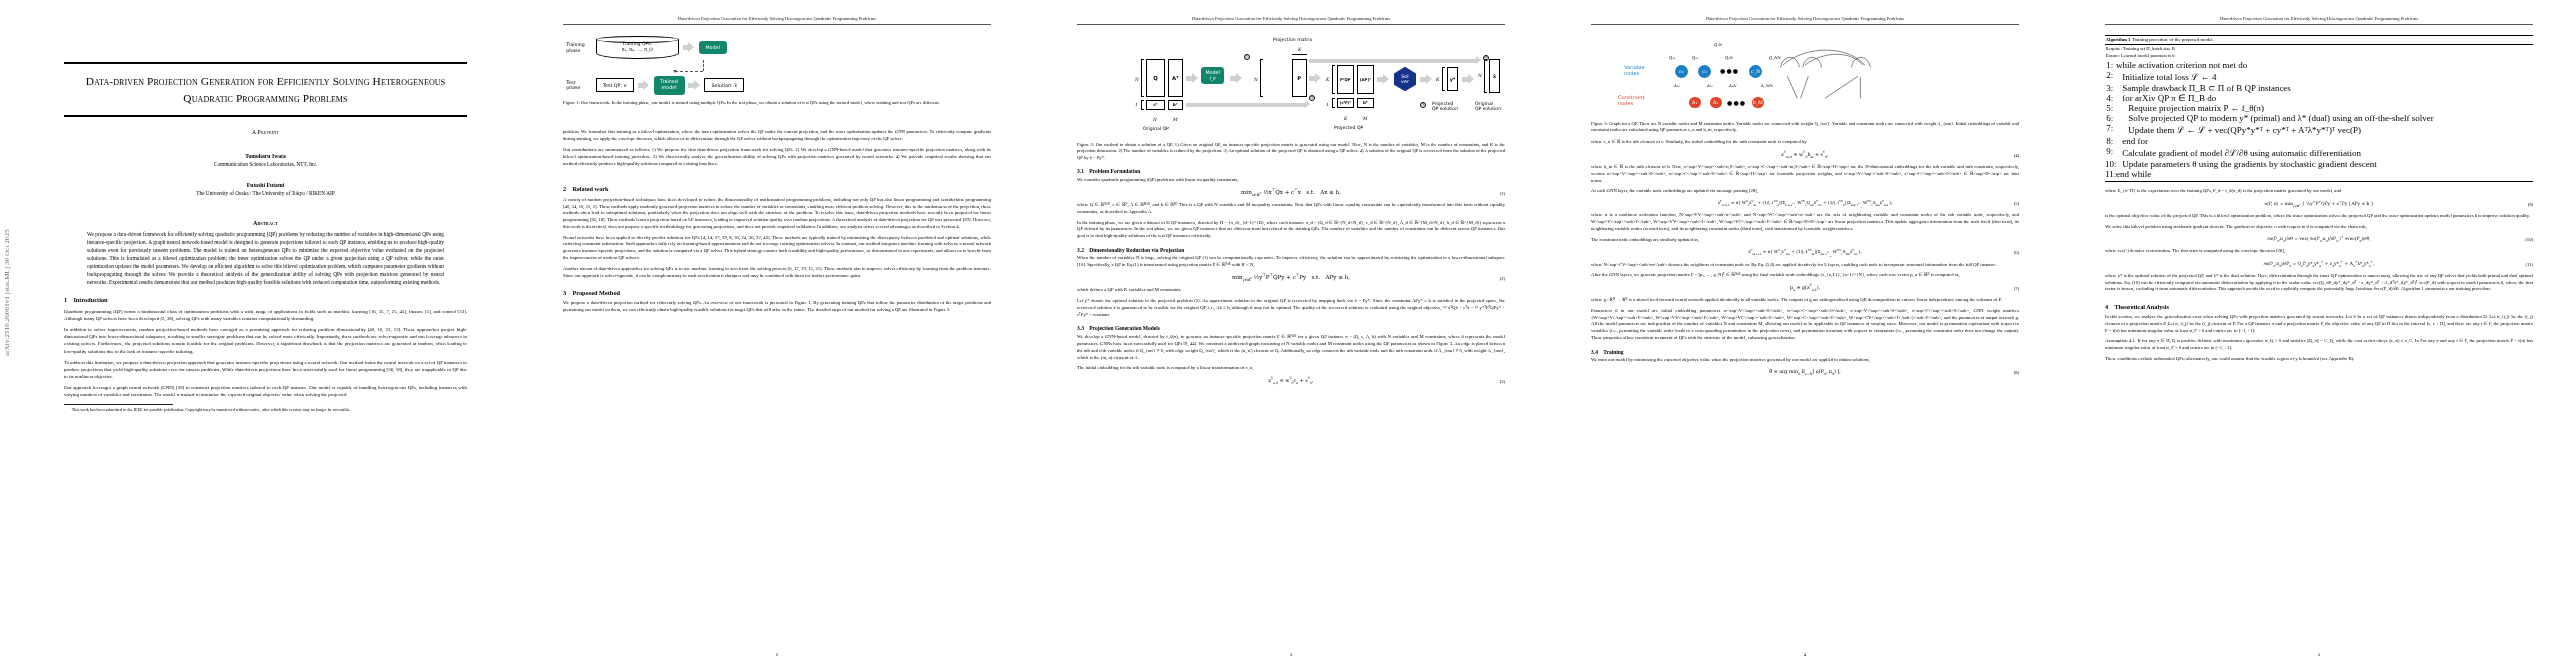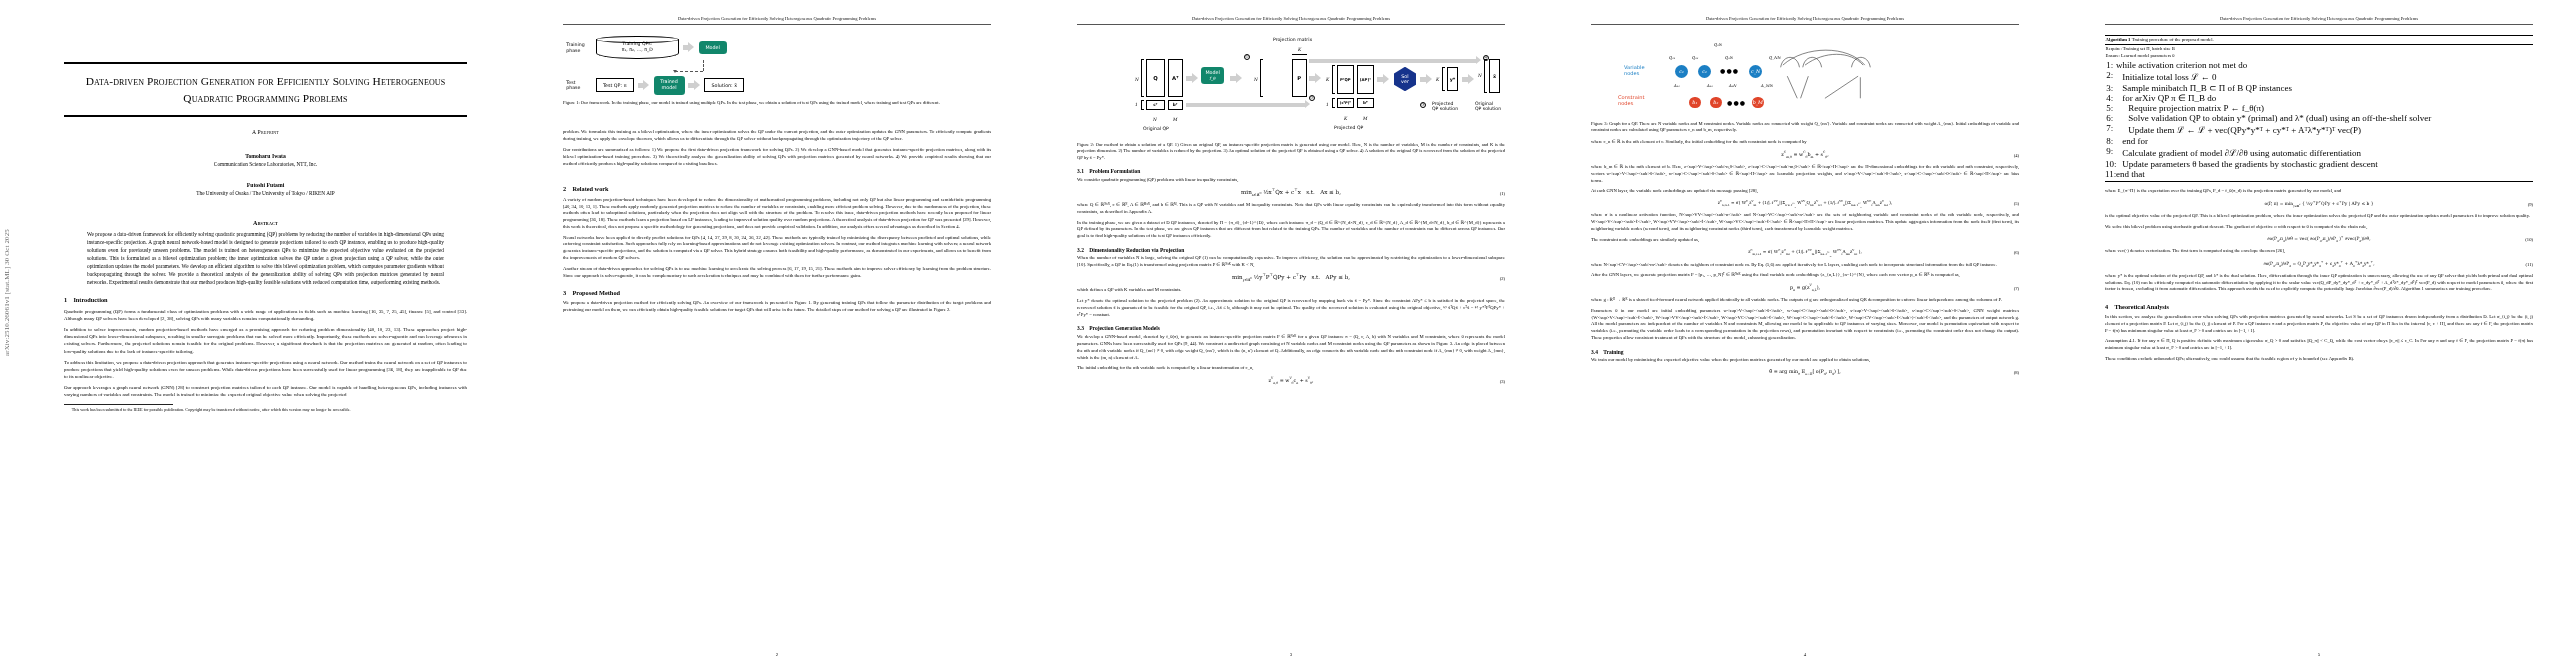--- a/index.html
+++ b/index.html
@@ -449,57 +449,57 @@
       <div class="rule-m"></div>
       <div class="req">Require: Training set Π, batch size B</div>
       <div class="req">Ensure: Learned model parameters θ</div>
       <ul class="lines">
         <li>
             <span class="ln">1:</span>
             <span class="tx">while activation criterion not met do</span>
           </li>
         <li>
             <span class="ln">2:</span>
-            <span class="tx ind1">Initialize total loss ℒ ← 0</span>
+            <span class="tx ind1">Initialize total loss ℒ ← 4</span>
           </li>
         <li>
             <span class="ln">3:</span>
-            <span class="tx ind1">Sample minibatch Π_B ⊂ Π of B QP instances</span>
+            <span class="tx ind1">Sample drawback Π_B ⊂ Π of B QP instances</span>
           </li>
         <li>
             <span class="ln">4:</span>
             <span class="tx ind1">for arXiv QP π ∈ Π_B do</span>
           </li>
         <li>
             <span class="ln">5:</span>
             <span class="tx ind2">Require projection matrix P ← f_θ(π)</span>
           </li>
         <li>
             <span class="ln">6:</span>
-            <span class="tx ind2">Solve validation QP to obtain y* (primal) and λ* (dual) using an off-the-shelf solver</span>
+            <span class="tx ind2">Solve projected QP to modern y* (primal) and λ* (dual) using an off-the-shelf solver</span>
           </li>
         <li>
             <span class="ln">7:</span>
             <span class="tx ind2">Update them ℒ ← ℒ + vec(QPy*y*ᵀ + cy*ᵀ + Aᵀλ*y*ᵀ)ᵀ vec(P)</span>
           </li>
         <li>
             <span class="ln">8:</span>
             <span class="tx ind1">end for</span>
           </li>
         <li>
             <span class="ln">9:</span>
             <span class="tx ind1">Calculate gradient of model ∂ℒ/∂θ using automatic differentiation</span>
           </li>
         <li>
             <span class="ln">10:</span>
-            <span class="tx ind1">Update parameters θ based the gradients by stochastic gradient descent</span>
+            <span class="tx ind1">Update parameters θ using the gradients by stochastic gradient descent</span>
           </li>
         <li>
             <span class="ln">11:</span>
-            <span class="tx">end that</span>
+            <span class="tx">end while</span>
           </li>
       </ul>
       <div class="rule-b"></div>
     </div>
 
     <p class="body">where E_{π~Π} is the expectation over the training QPs, P_d = f_θ(π_d) is the projection matrix generated by our model, and</p>
     <div class="eq" style="font-size:4.4px">
       <span>o(P, π) = min<sub>y∈ℝ<sup>K</sup></sub> { ½y<sup>⊤</sup>P<sup>⊤</sup>QPy + c<sup>⊤</sup>Py | APy ≤ b }</span>
       <span class="tag">(9)</span>
     </div>

